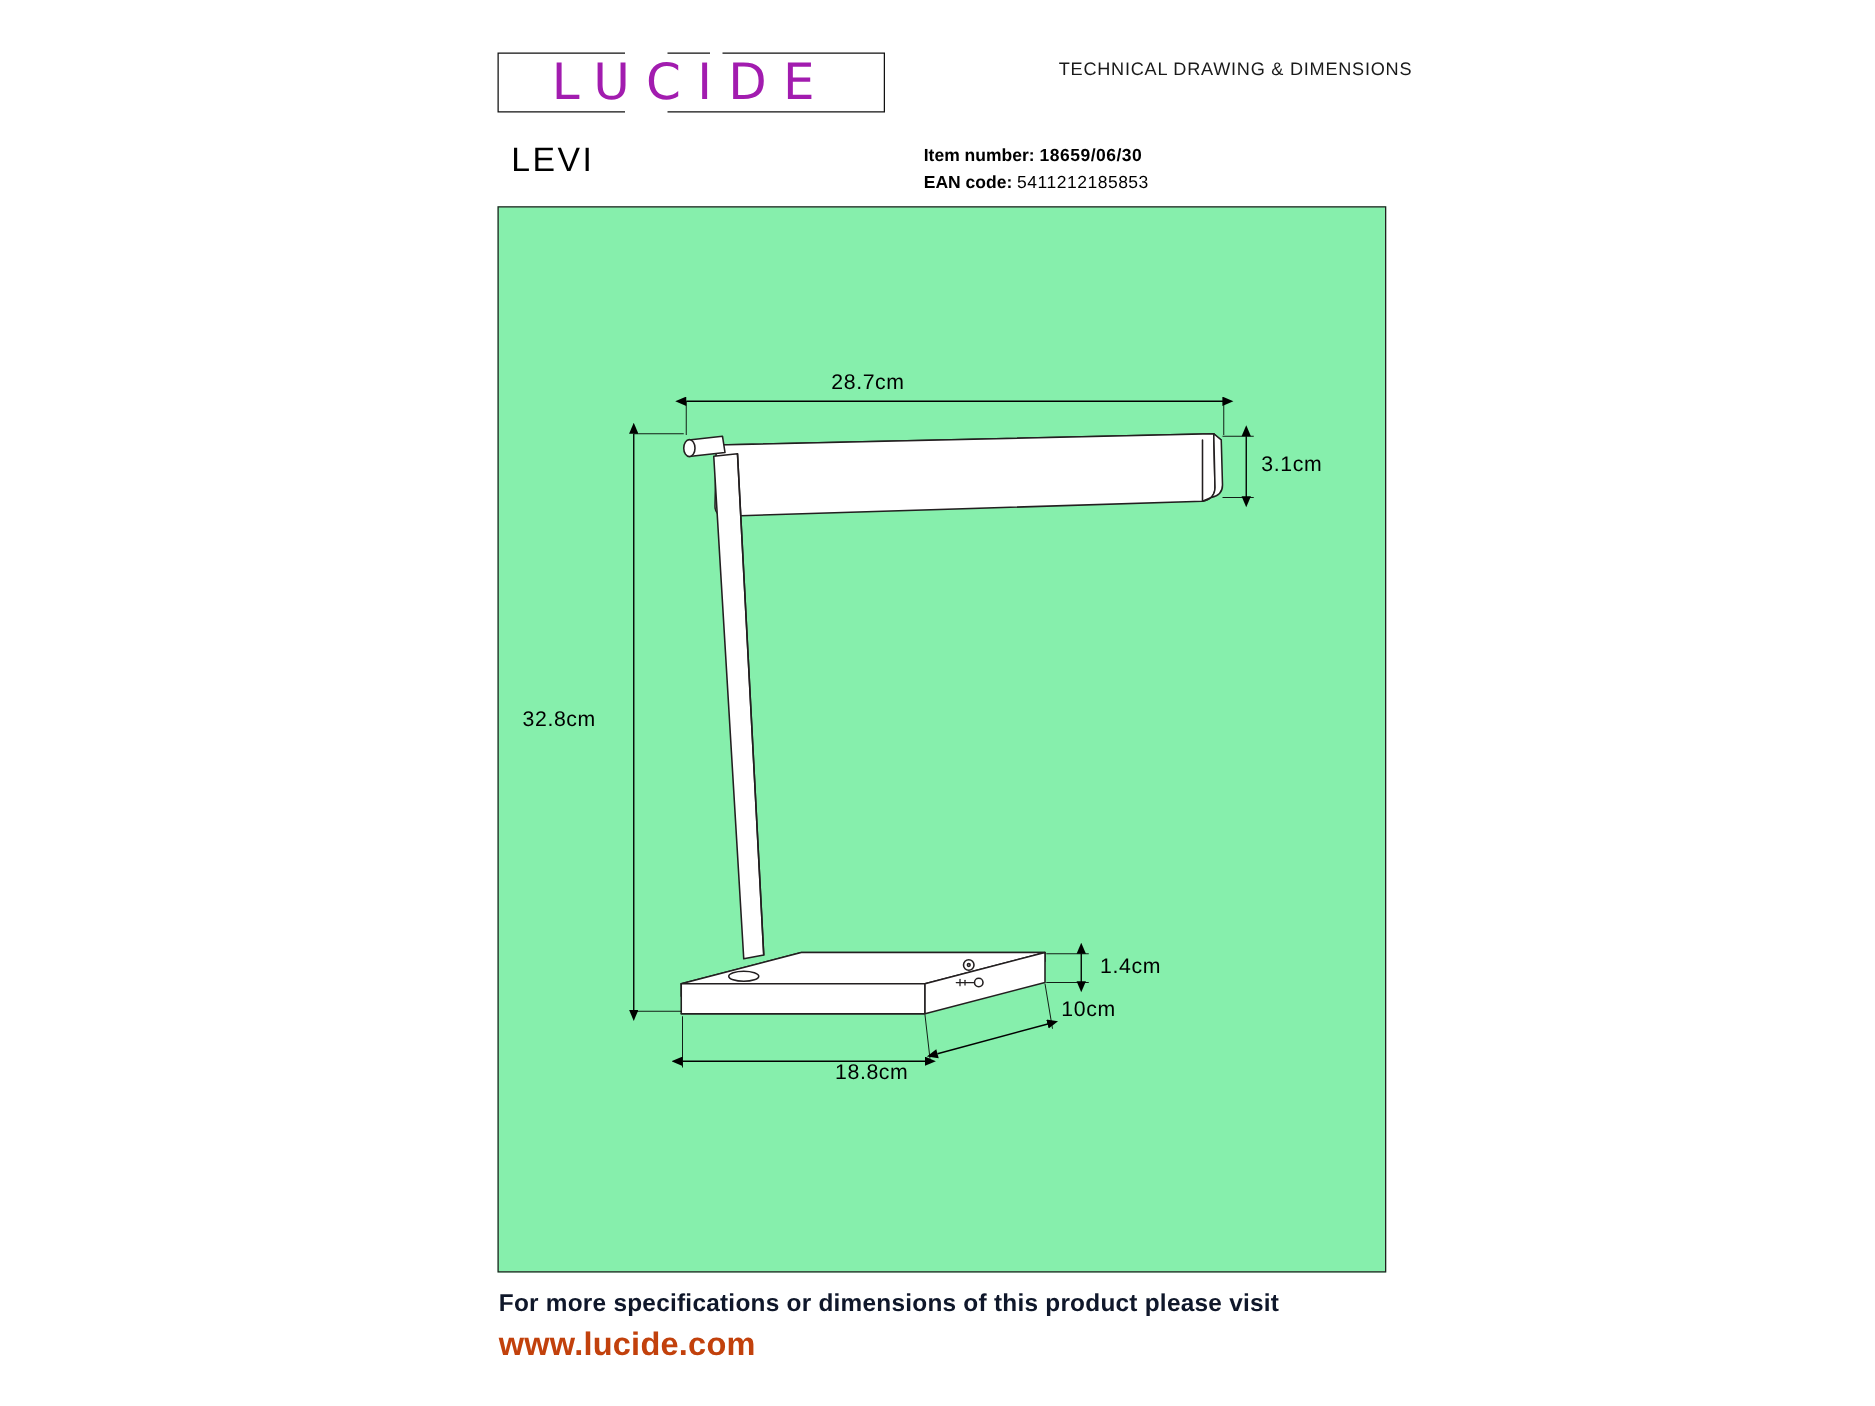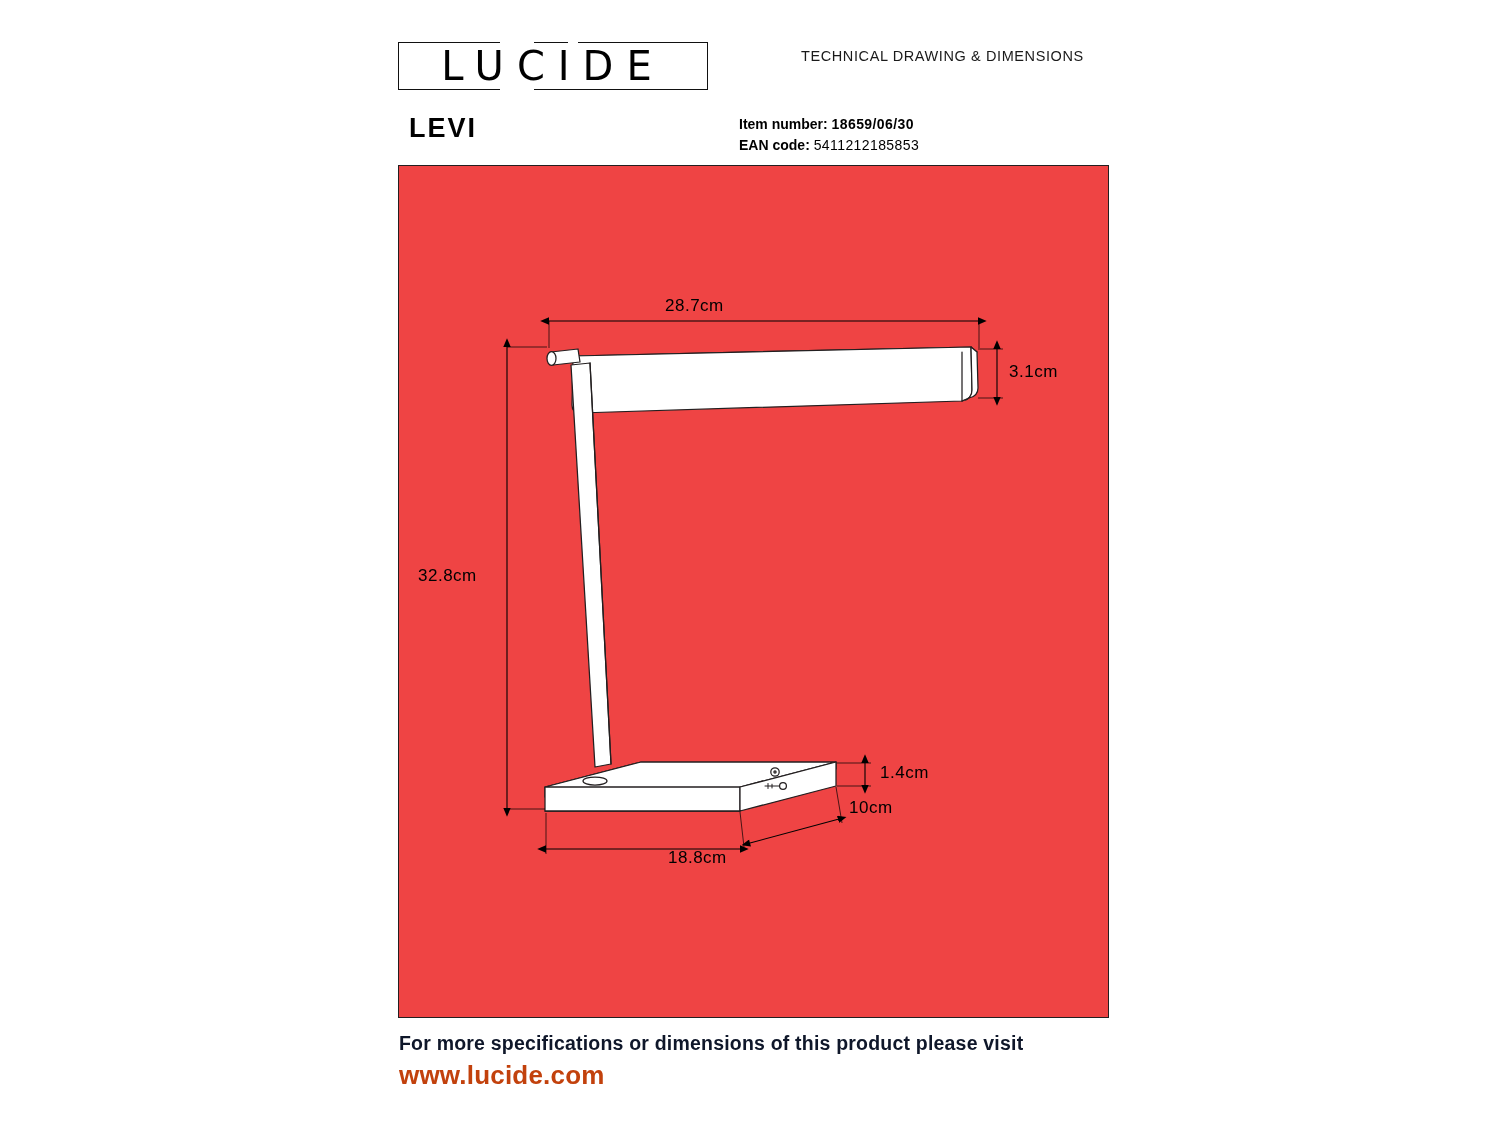--- a/index.html
+++ b/index.html
@@ -31,48 +31,48 @@
     left: 0;
     top: 0;
     width: 100%;
     height: 100%;
     display: flex;
     align-items: center;
     justify-content: center;
     font-size: 40px;
     letter-spacing: 13px;
     font-weight: 400;
-    color: #000000;
+    color: #a21caf;
     font-family: "DejaVu Sans", sans-serif;
   }
   
   .notch {
     position: absolute;
     background: #ffffff;
   }
   .notch-1 { left: 500px; top: 40px;  width: 34px; height: 8px; }
   .notch-2 { left: 568px; top: 40px;  width: 10px; height: 26px; }
   .notch-3 { left: 500px; top: 84px;  width: 34px; height: 8px; }
 
   .header-title {
     position: absolute;
-    left: 801px;
+    left: 847px;
     top: 48px;
     font-size: 14.5px;
     letter-spacing: 0.6px;
     color: #1a1a1a;
     white-space: nowrap;
   }
 
   .product-name {
     position: absolute;
     left: 409px;
     top: 113px;
     font-size: 27px;
-    font-weight: bold;
+    font-weight: normal;
     letter-spacing: 2px;
     color: #000;
   }
 
   .meta {
     position: absolute;
     left: 739px;
     top: 114px;
     font-size: 14px;
     line-height: 21px;
@@ -84,21 +84,21 @@
 
   
   .frame {
     position: absolute;
     left: 398px;
     top: 165px;
     width: 711px;
     height: 853px;
     border: 1.3px solid #231f20;
     box-sizing: border-box;
-    background: #ef4444;
+    background: #86efac;
   }
 
   
   .footer-line1 {
     position: absolute;
     left: 399px;
     top: 1032px;
     font-size: 19.5px;
     font-weight: bold;
     color: #0f172a;

